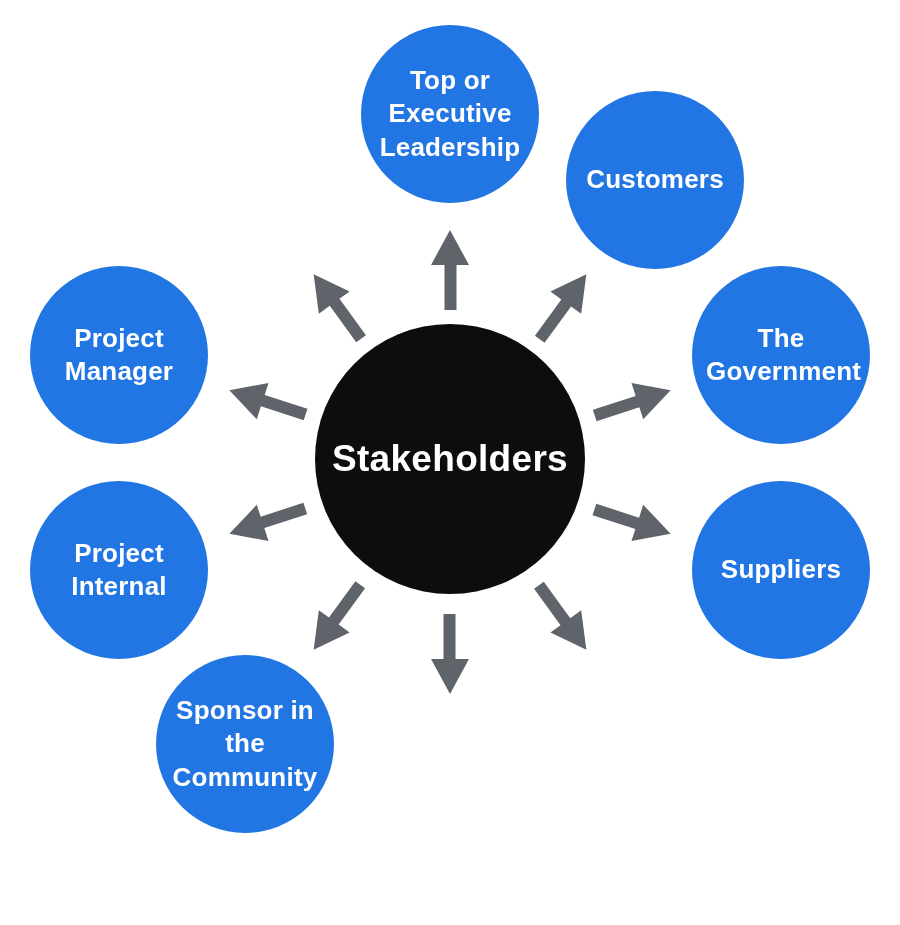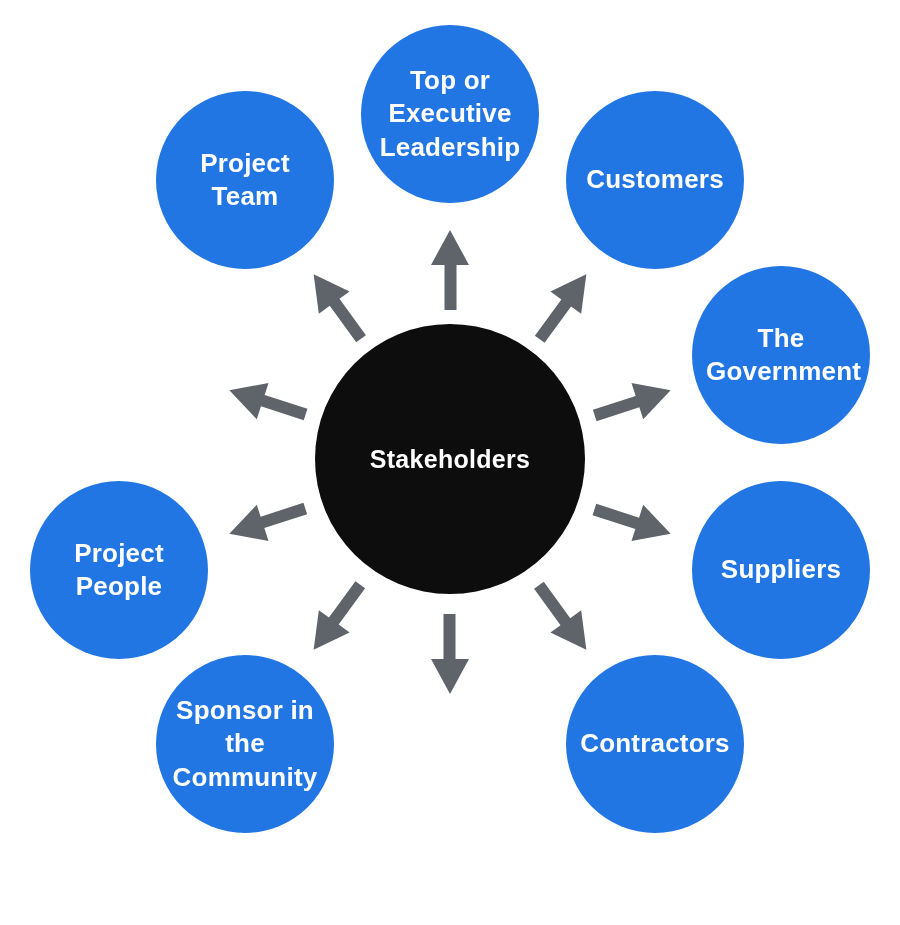--- a/index.html
+++ b/index.html
@@ -29,21 +29,21 @@
     width: 270px;
     height: 270px;
     border-radius: 50%;
     background: var(--center-fill, #0d0d0d);
     display: flex;
     align-items: center;
     justify-content: center;
   }
   .center-circle span {
     color: var(--text, #ffffff);
-    font-size: 25px;
+    font-size: 37px;
     font-weight: 700;
     letter-spacing: 0.3px;
     text-align: center;
   }
   .node {
     position: absolute;
     width: 178px;
     height: 178px;
     border-radius: 50%;
     background: var(--node-fill, #2176e4);
@@ -103,26 +103,23 @@
   </div>
   <div class="node pos1">
     <span>Customers</span>
   </div>
   <div class="node pos3">
     <span>Suppliers</span>
   </div>
   <div class="node pos2">
     <span>The Government</span>
   </div>
-  <div class="node pos4">
-    <span>Contractors</span>
-  </div>
   <div class="node pos6">
     <span>Sponsor in the Community</span>
   </div>
   <div class="node pos7">
-    <span>Project People</span>
+    <span>Project Internal</span>
   </div>
-  <div class="node pos9">
-    <span>Project Team</span>
+  <div class="node pos8">
+    <span>Project Manager</span>
   </div>
 
 </div>
 
 </body></html>

